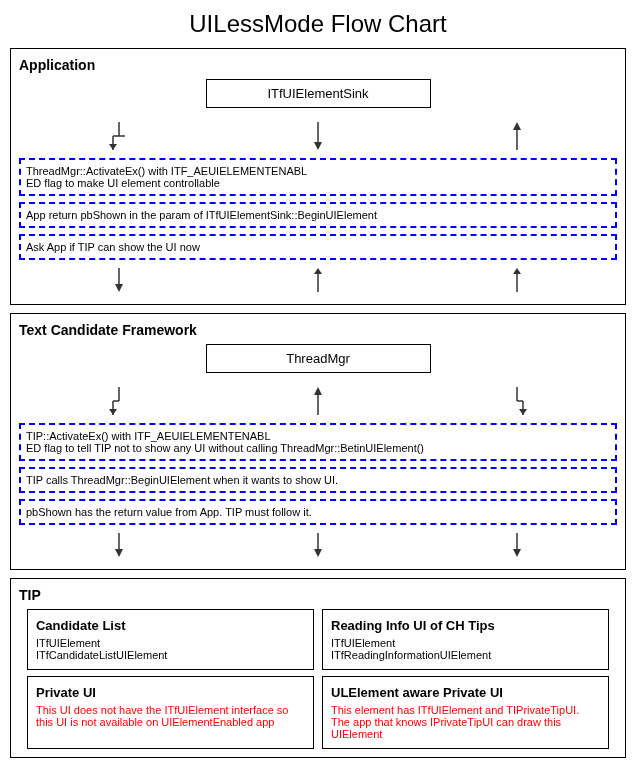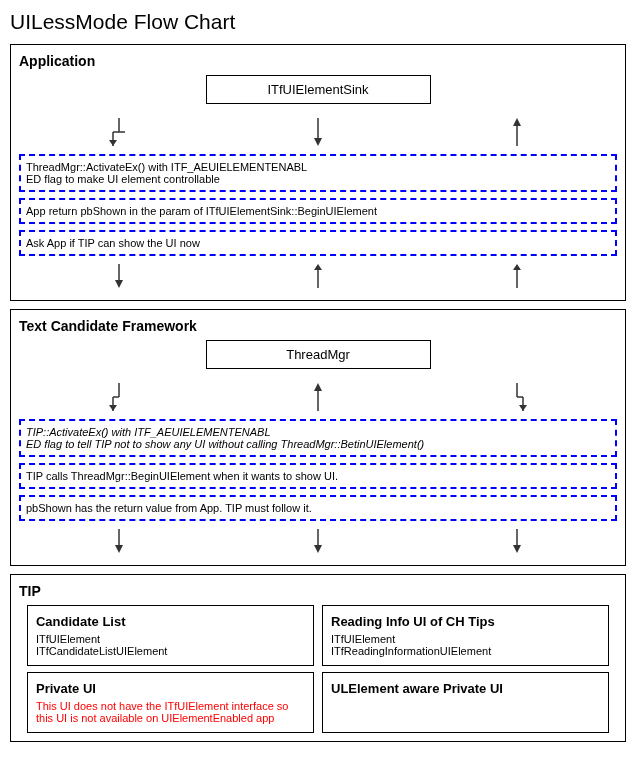--- a/index.html
+++ b/index.html
@@ -4,22 +4,22 @@
   <style>
     * { box-sizing: border-box; margin: 0; padding: 0; }
     body {
       font-family: Arial, sans-serif;
       background: #fff;
       width: 636px;
       min-height: 763px;
       padding: 10px;
     }
     h1 {
-      text-align: left;
-      font-size: 21px;
+      text-align: center;
+      font-size: 24px;
       font-weight: normal;
       margin-bottom: 10px;
     }
     .outer-box {
       border: 1px solid #000;
       padding: 8px;
       margin-bottom: 8px;
       position: relative;
     }
     .section-label {
@@ -174,21 +174,21 @@
       <svg width="20" height="28">
         <line x1="10" y1="0" x2="10" y2="14" stroke="#333" stroke-width="1.5"></line>
         <line x1="10" y1="14" x2="16" y2="14" stroke="#333" stroke-width="1.5"></line>
         <line x1="16" y1="14" x2="16" y2="28" stroke="#333" stroke-width="1.5"></line>
         <polygon points="12,22 20,22 16,28" fill="#333"></polygon>
       </svg>
     </div>
   </div>
 
   <div class="three-col">
-    <div class="dashed-box" style="white-space:pre-line;font-style:italic;">TIP::ActivateEx() with ITF_AEUIELEMENTENABL
+    <div class="dashed-box" style="white-space:pre-line;">TIP::ActivateEx() with ITF_AEUIELEMENTENABL
 ED flag to tell TIP not to show any UI without calling ThreadMgr::BetinUIElement()</div>
     <div class="dashed-box">TIP calls ThreadMgr::BeginUIElement when it wants to show UI.</div>
     <div class="dashed-box">pbShown has the return value from App. TIP must follow it.</div>
   </div>
 
   <div class="arrows-section">
     <div style="width:33%; display:flex; justify-content:center;">
       <svg width="20" height="24">
         <line x1="10" y1="0" x2="10" y2="18" stroke="#333" stroke-width="1.5"></line>
         <polygon points="6,16 14,16 10,24" fill="#333"></polygon>
@@ -225,15 +225,16 @@
     </div>
   </div>
 
   <div class="two-col">
     <div class="tipbox">
       <div class="tipbox-title">Private UI</div>
       <div class="tipbox-red">This UI does not have the ITfUIElement interface so this UI is not available on UIElementEnabled app</div>
     </div>
     <div class="tipbox">
       <div class="tipbox-title">ULElement aware Private UI</div>
+      <div class="tipbox-red">This element has ITfUIElement and TIPrivateTipUI. The app that knows IPrivateTipUI can draw this UIElement</div>
     </div>
   </div>
 </div>
 
 </body></html>

